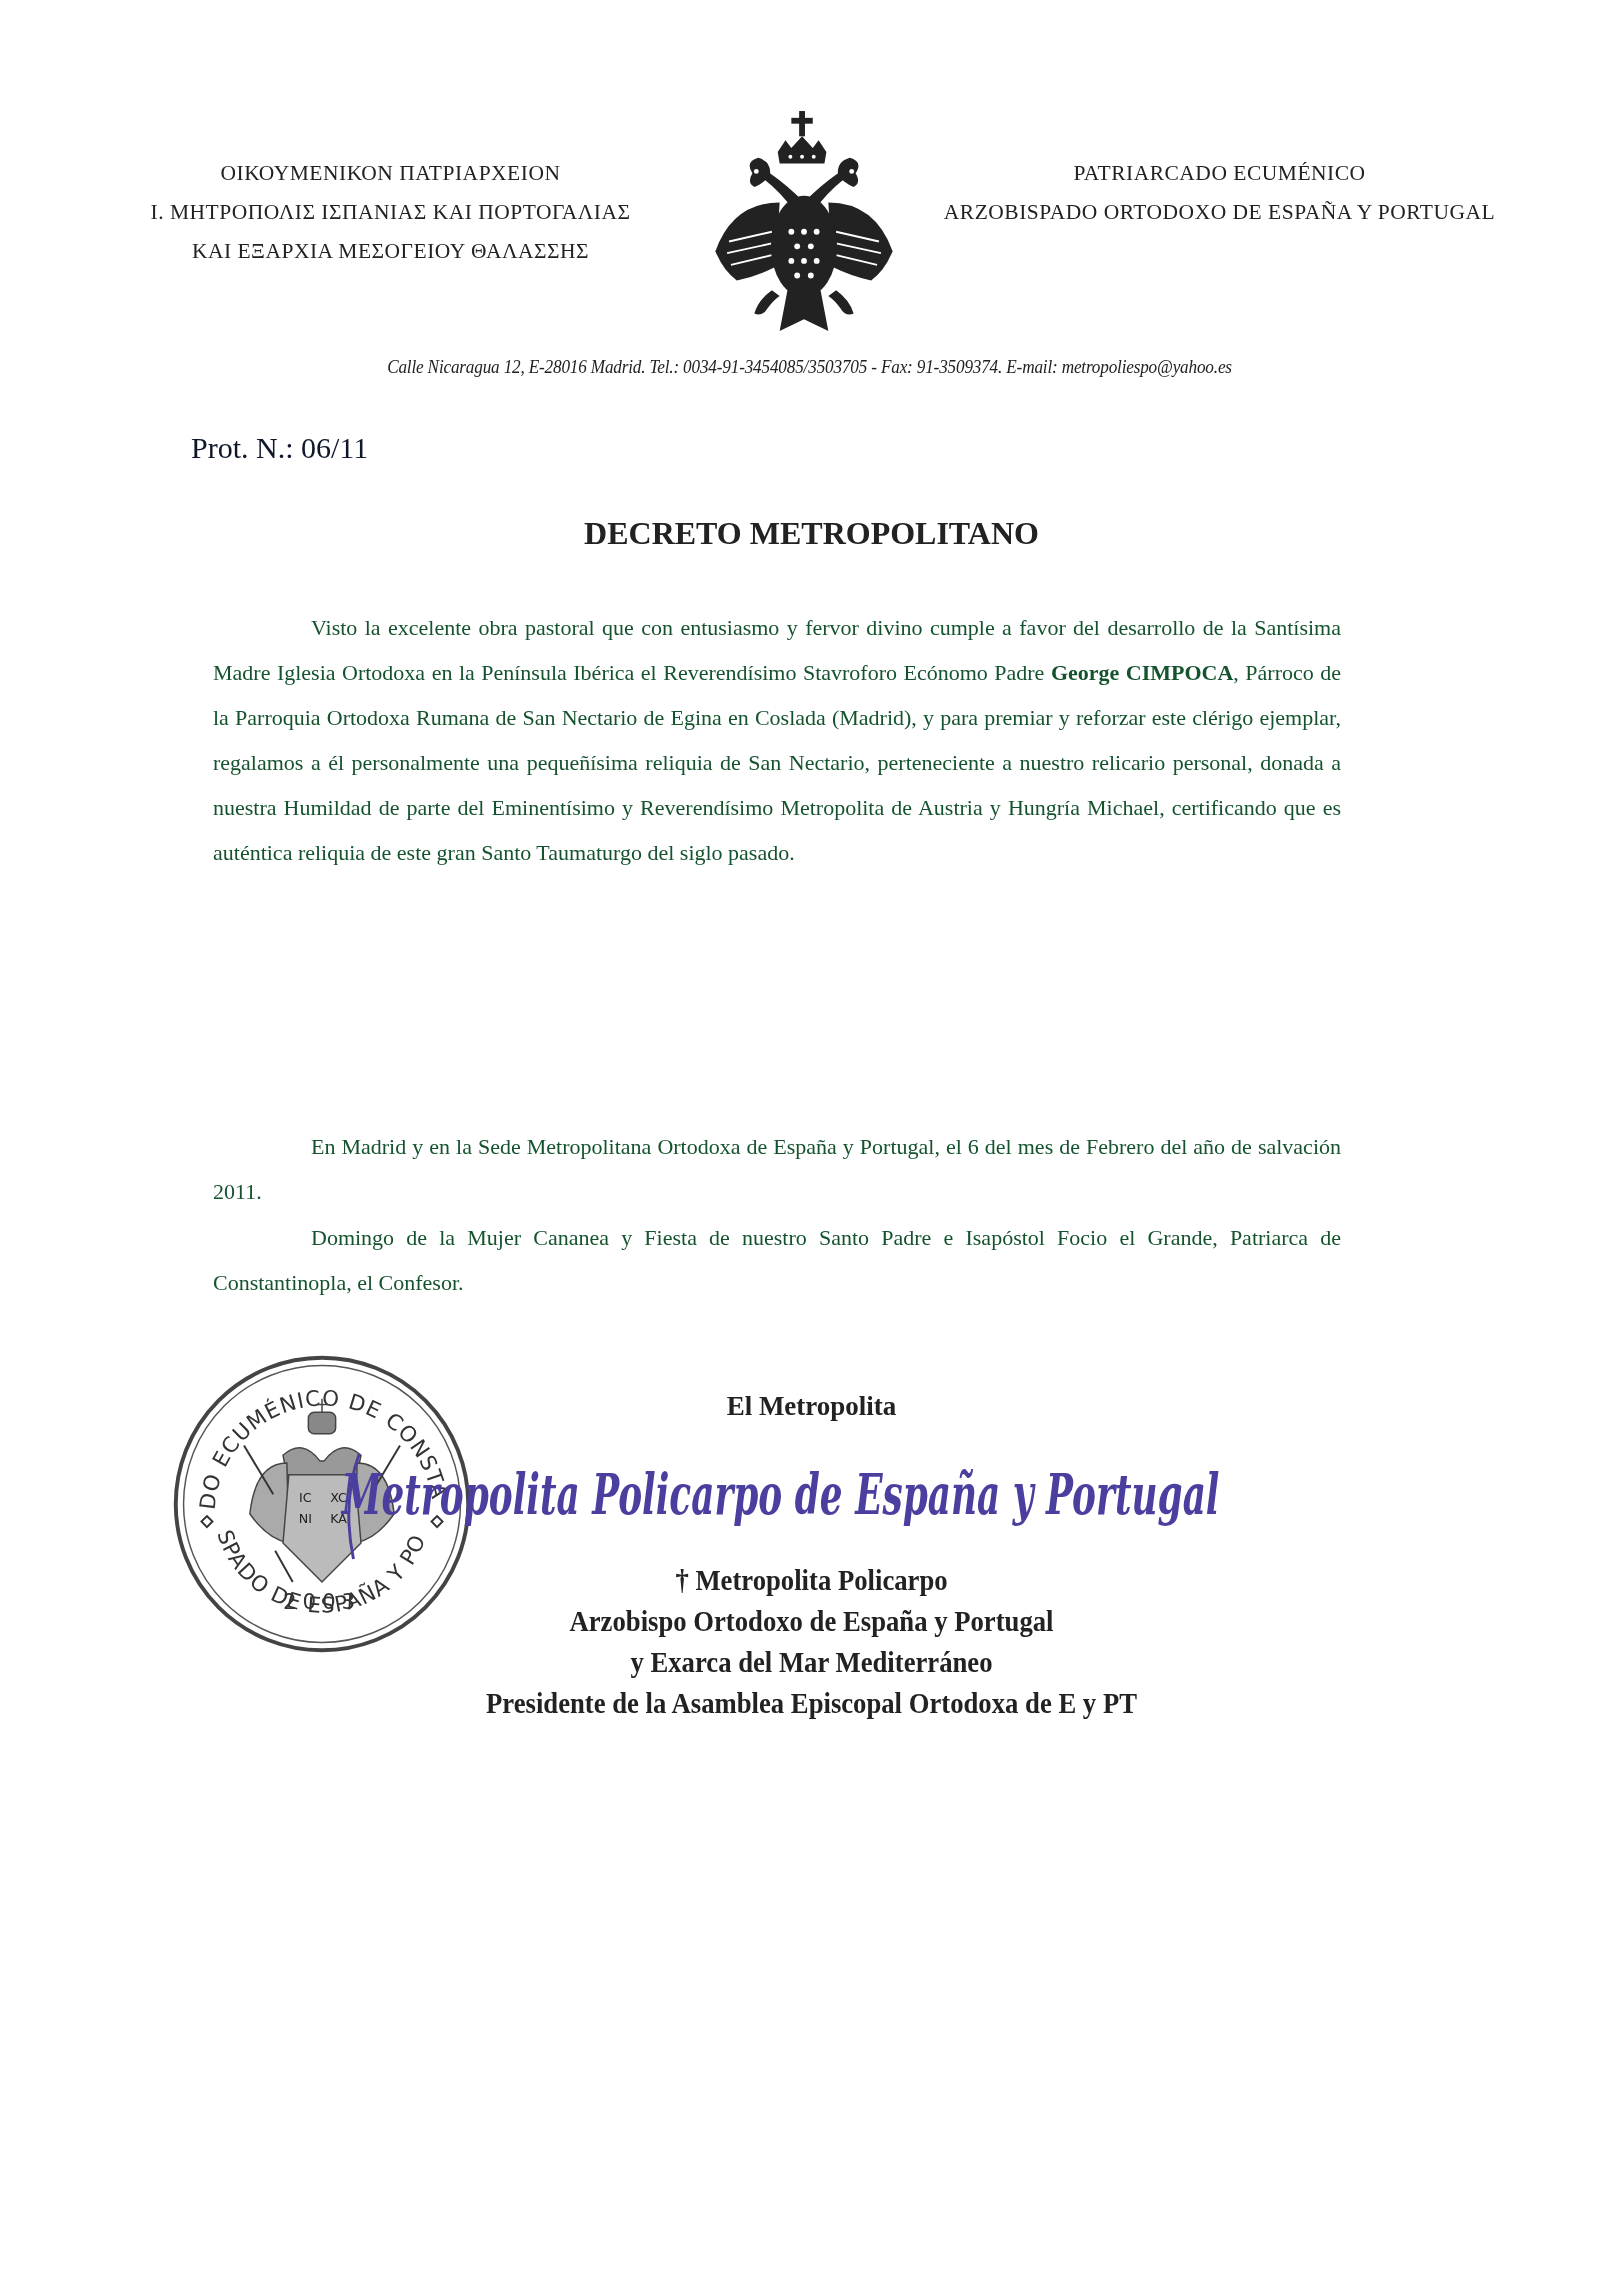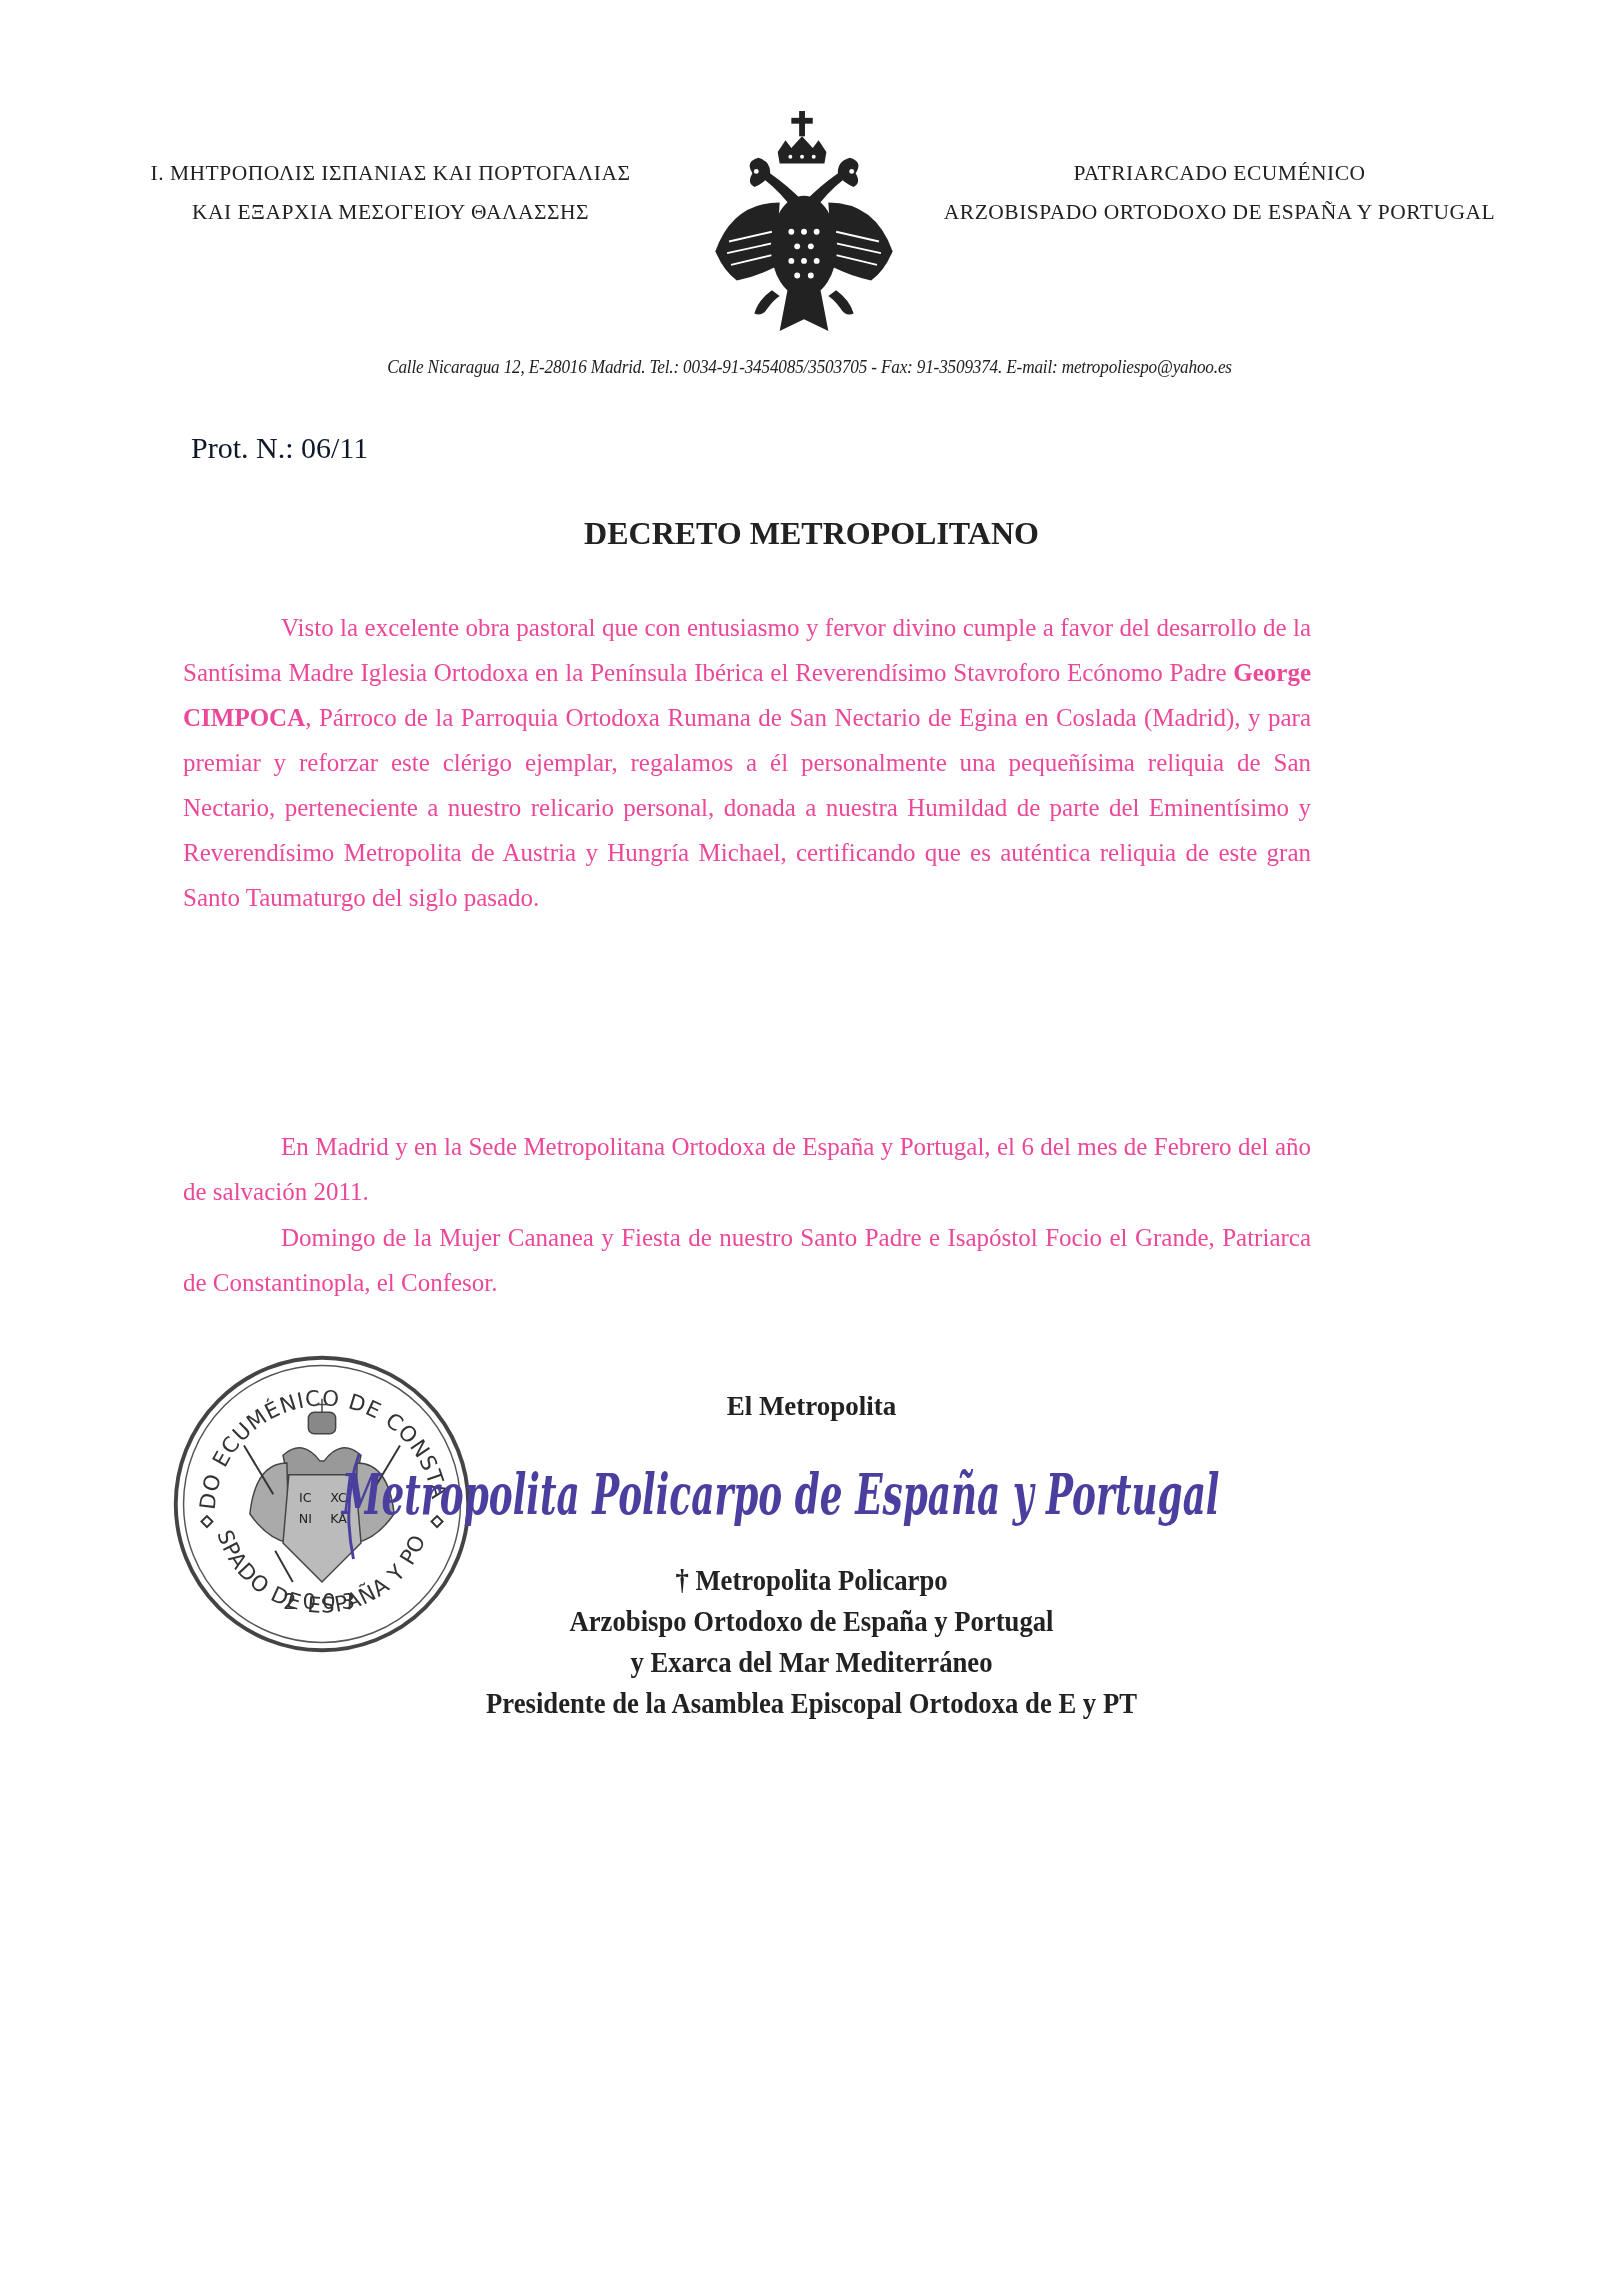--- a/index.html
+++ b/index.html
@@ -6,38 +6,39 @@
   body { width: 1623px; height: 2277px; position: relative; overflow: hidden; color: #1a1a1a; font-family: "Liberation Serif", "DejaVu Serif", serif; }
   .abs { position: absolute; }
   .hdr { font-size: 21.5px; letter-spacing: 0.5px; line-height: 39px; text-align: center; color: #222; }
   #hdr-left { left: 98px; top: 154px; width: 585px; }
   #hdr-right { left: 917px; top: 154px; width: 605px; font-family: Liberation Serif, serif; }
   #emblem { left: 694px; top: 105px; width: 220px; height: 234px; }
   #address { left: 156px; top: 357px; width: 1307px; font-style: italic; font-size: 18.5px; text-align: center; letter-spacing: -0.2px; color: #222; transform: scaleX(0.93); transform-origin: center; }
   #prot { left: 191px; top: 431px; font-size: 30px; color: #0f172a; }
   #title { left: 0; width: 1623px; top: 515px; text-align: center; font-size: 32px; font-weight: bold; color: #222; }
   #title span { text-decoration-thickness: 2.9px; text-underline-offset: 5.9px; margin-top: 32px; }
-  .para { left: 183px; width: 1128px; font-size: 25px; line-height: 45px; text-align: justify; color: #ec4899; }
+  .para { left: 213px; width: 1128px; font-size: 22px; line-height: 45px; text-align: justify; color: #14532d; }
   .para .ind { display: inline-block; width: 98px; }
   #p1 { top: 605px; }
   #p2 { top: 1124px; }
   #p3 { top: 1215px; }
   #stamp { left: 166px; top: 1348px; width: 312px; height: 312px; }
   #sig-heading { left: 0; width: 1623px; top: 1391px; text-align: center; font-size: 27px; font-weight: bold; color: #222; }
   #signature { left: 332px; top: 1434px; width: 907px; height: 127px; font-weight: bold; }
   .sigblock { left: 0; width: 1623px; text-align: center; font-size: 29px; font-weight: bold; line-height: 41px; color: #222; transform: scaleX(0.92); transform-origin: center; }
   #s1 { top: 1560px; }
   #s2 { top: 1601px; }
   #s3 { top: 1642px; }
   #s4 { top: 1683px; }
 </style>
 </head>
 <body>
 
 <div id="hdr-left" class="abs hdr">
+  <div>ΟΙΚΟΥΜΕΝΙΚΟΝ  ΠΑΤΡΙΑΡΧΕΙΟΝ</div>
   <div>Ι. ΜΗΤΡΟΠΟΛΙΣ ΙΣΠΑΝΙΑΣ ΚΑΙ ΠΟΡΤΟΓΑΛΙΑΣ</div>
   <div>ΚΑΙ ΕΞΑΡΧΙΑ ΜΕΣΟΓΕΙΟΥ ΘΑΛΑΣΣΗΣ</div>
 </div>
 
 <div id="emblem" class="abs">
   <svg width="220" height="234" viewBox="0 0 226 240">
     <g fill="#222" stroke="#222">
 
       <rect x="108" y="6" width="6" height="26" stroke="none"></rect>
       <rect x="100" y="13" width="22" height="6" stroke="none"></rect>

